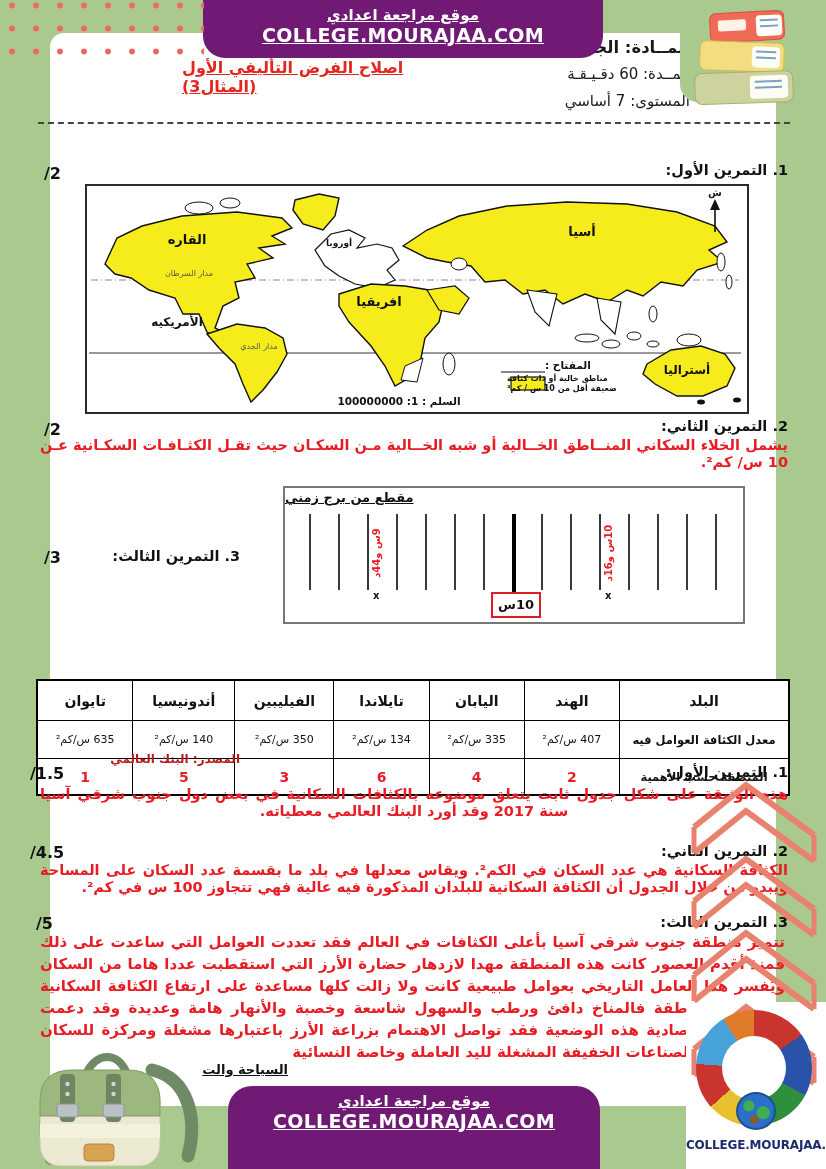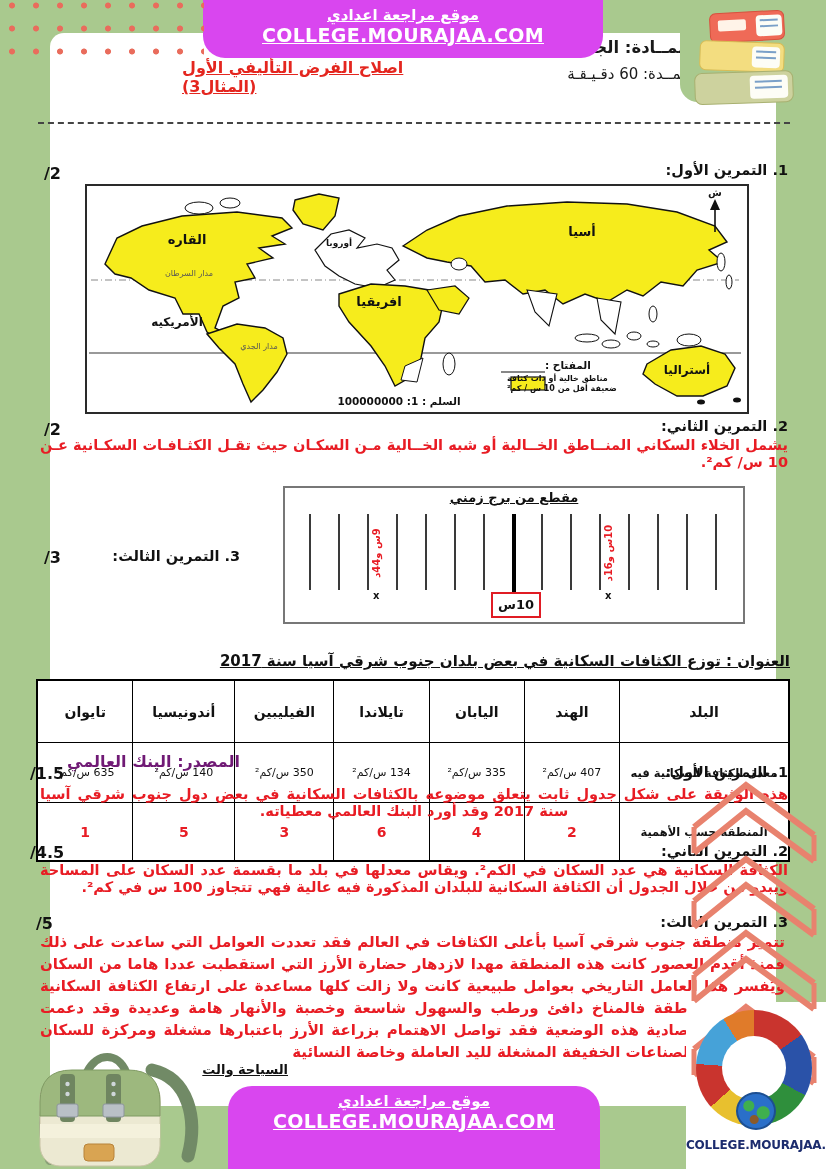--- a/index.html
+++ b/index.html
@@ -6,21 +6,21 @@
   #stage{position:relative;width:826px;height:1169px;overflow:hidden;
          background:#a9c98e;font-family:"DejaVu Sans",sans-serif;}
   .abs{position:absolute;}
   .page{position:absolute;left:50px;top:33px;width:726px;height:1073px;
         background:#ffffff;border-radius:14px;z-index:1;}
   .content{position:absolute;inset:0;z-index:2;}
   .rtl{direction:rtl;}
   .dots{position:absolute;left:0;top:-6px;width:204px;height:66px;z-index:5;
         background-image:radial-gradient(circle,#e96c5c 2.6px,rgba(0,0,0,0) 3.4px);
         background-size:24px 23px;pointer-events:none;}
-  .tab{position:absolute;background:#d946ef;z-index:4;text-align:center;}
+  .tab{position:absolute;background:#701a75;z-index:4;text-align:center;}
   .tab-top{left:203px;top:0;width:400px;height:58px;border-radius:0 0 22px 22px;}
   .tab-bottom{left:228px;top:1086px;width:372px;height:83px;border-radius:24px 24px 0 0;}
   .site-line1{color:#ffffff;font-weight:bold;font-size:15px;text-decoration:underline;margin-top:6px;}
   .site-line2{color:#ffffff;font-weight:bold;font-size:19px;text-decoration:underline;letter-spacing:.3px;}
   .corner-green{position:absolute;left:680px;top:0;width:146px;height:102px;background:#a9c98e;
         border-radius:0 0 0 18px;z-index:3;}
   .exam-info{left:455px;top:34px;width:235px;text-align:right;color:#1a1a1a;line-height:27px;}
   .exam-info .l1{font-weight:bold;font-size:16.5px;}
   .exam-info .l2{font-size:15px;}
   .exam-title{left:182px;top:58px;width:282px;text-align:left;color:#e4261f;
@@ -30,40 +30,40 @@
   .roman{font-family:"DejaVu Serif",serif;font-weight:bold;font-size:17px;}
   .ph-name{font-weight:bold;border-bottom:2px solid #111;padding-bottom:1px;}
   .ex-label{font-weight:bold;font-size:14.5px;color:#111;text-align:right;}
   .mark{font-weight:bold;font-size:16px;color:#111;}
   .map-box{left:85px;top:184px;width:660px;height:226px;border:2px solid #2a2a2a;background:#fff;}
   .map-box svg text{direction:rtl;}
   .red-ans{color:#e81c24;font-weight:bold;font-size:14.5px;line-height:17px;
         text-align:justify;}
   .center-last{text-align-last:center;}
   .diagram{left:283px;top:486px;width:458px;height:134px;border:2px solid #777;background:#fff;}
-  .diag-title{position:absolute;left:0;right:0;top:2px;text-align:center;font-weight:bold;
+  .diag-title{position:absolute;left:0;right:0;top:2px;text-align:left;font-weight:bold;
         font-size:13px;text-decoration:underline;color:#111;}
   .ticks{position:absolute;left:18px;top:26px;width:422px;height:104px;}
   .tick{position:absolute;top:0;width:2px;height:76px;background:#3a3a3a;}
   .tick.thick{width:4px;height:94px;background:#000;}
   .rot-label{position:absolute;width:84px;height:14px;transform:rotate(-90deg);
         transform-origin:center;color:#e81c24;font-weight:bold;font-size:10px;
         text-align:center;white-space:nowrap;}
   .x-mark{position:absolute;font-weight:bold;font-size:10px;color:#111;}
   .time-box{position:absolute;left:206px;top:104px;width:46px;height:22px;border:2.5px solid #e01c24;
         background:#fff;text-align:center;font-weight:bold;font-size:13px;color:#111;line-height:22px;}
   .doc-title{left:135px;top:652px;width:655px;text-align:right;font-weight:bold;font-size:15px;
         text-decoration:underline;color:#111;}
   table.dens{border-collapse:collapse;width:754px;background:#fff;border:2px solid #000;}
-  table.dens th,table.dens td{border:1.4px solid #000;text-align:center;padding:18px 2px;color:#111;}
+  table.dens th,table.dens td{border:1.4px solid #000;text-align:center;padding:7px 2px;color:#111;}
   table.dens .rowhead{width:164px;font-weight:bold;font-size:11.5px;}
   table.dens th.country{font-weight:bold;font-size:14px;height:25px;}
   table.dens td.dval{font-size:11px;height:23px;}
   table.dens td.rank{color:#e81c24;font-weight:bold;font-size:14px;height:21px;}
-  .src{font-weight:bold;font-size:16px;color:#701a75;}
+  .src{font-weight:bold;font-size:12px;color:#b91c1c;}
   .tail-black{font-weight:bold;font-size:13px;color:#111;text-decoration:underline;}
   .white-patch{position:absolute;left:686px;top:1002px;width:140px;height:167px;background:#fff;
         border-radius:10px 0 0 0;z-index:4;}
   .logo-ring{position:absolute;left:696px;top:1010px;width:116px;height:116px;border-radius:50%;z-index:5;
         background:conic-gradient(#c9342e 0 55deg,#2a52a8 55deg 118deg,#2f8f3c 118deg 168deg,
         #e8c02e 168deg 228deg,#c9342e 228deg 274deg,#46a2d8 274deg 328deg,#e07b2a 328deg 360deg);}
   .logo-hole{position:absolute;left:26px;top:26px;width:64px;height:64px;background:#fff;border-radius:50%;}
   .logo-globe{position:absolute;left:40px;top:82px;width:36px;height:34px;border-radius:50%;
         background:radial-gradient(circle at 30% 35%,#3faf4e 5px,rgba(0,0,0,0) 6px),
                    radial-gradient(circle at 70% 55%,#3faf4e 6px,rgba(0,0,0,0) 7px),
@@ -78,20 +78,21 @@
 
 <div id="stage">
 
   <div class="page"></div>
 
   <div class="content">
 
     <div class="abs rtl exam-info">
       <div class="l1">المــادة: الجـغـرافـيـا</div>
       <div class="l2">المــدة: 60 دقـيـقـة</div>
+      <div class="l2">المستوى: 7 أساسي</div>
     </div>
 
     <div class="abs rtl exam-title">اصلاح الفرض التأليفي الأول (المثال3)</div>
 
     <div class="abs dashline"></div>
 
 
     <div class="abs rtl ex-label" style="left:598px;top:162px;width:190px;">1. التمرين الأول:</div>
     <div class="abs mark" style="left:44px;top:164px;">/2</div>
 
@@ -184,35 +185,34 @@
           <div class="tick" style="left: 383px;"></div>
           <div class="tick" style="left: 412px;"></div>
         </div>
       <div class="rot-label rtl" style="left:51px;top:58px;">9س و44د</div>
       <div class="rot-label rtl" style="left:283px;top:58px;">10س و16د</div>
       <div class="x-mark" style="left:88px;top:102px;">x</div>
       <div class="x-mark" style="left:320px;top:102px;">x</div>
       <div class="time-box rtl">10س</div>
     </div>
 
-    <div class="abs rtl doc-title">العنوان : توزع الكثافات السكانية في بعض بلدان جنوب شرقي آسيا سنة 2017</div>
 
     <table class="dens rtl abs" style="left:36px;top:679px;">
       <tbody>
           <tr>
         <th class="rowhead" style="font-size:14px;">البلد</th>
         <th class="country">الهند</th>
         <th class="country">اليابان</th>
         <th class="country">تايلاندا</th>
         <th class="country">الفيليبين</th>
         <th class="country">أندونيسيا</th>
         <th class="country">تايوان</th>
       </tr>
       <tr>
-        <th class="rowhead">معدل الكثافة السكانية فيه</th>
+        <th class="rowhead">معدل الكثافة العوامل فيه</th>
         <td class="dval">407 س/كم²</td>
         <td class="dval">335 س/كم²</td>
         <td class="dval">134 س/كم²</td>
         <td class="dval">350 س/كم²</td>
         <td class="dval">140 س/كم²</td>
         <td class="dval">635 س/كم²</td>
       </tr>
       <tr>
         <th class="rowhead">المنطقة حسب الأهمية</th>
         <td class="rank">2</td>

